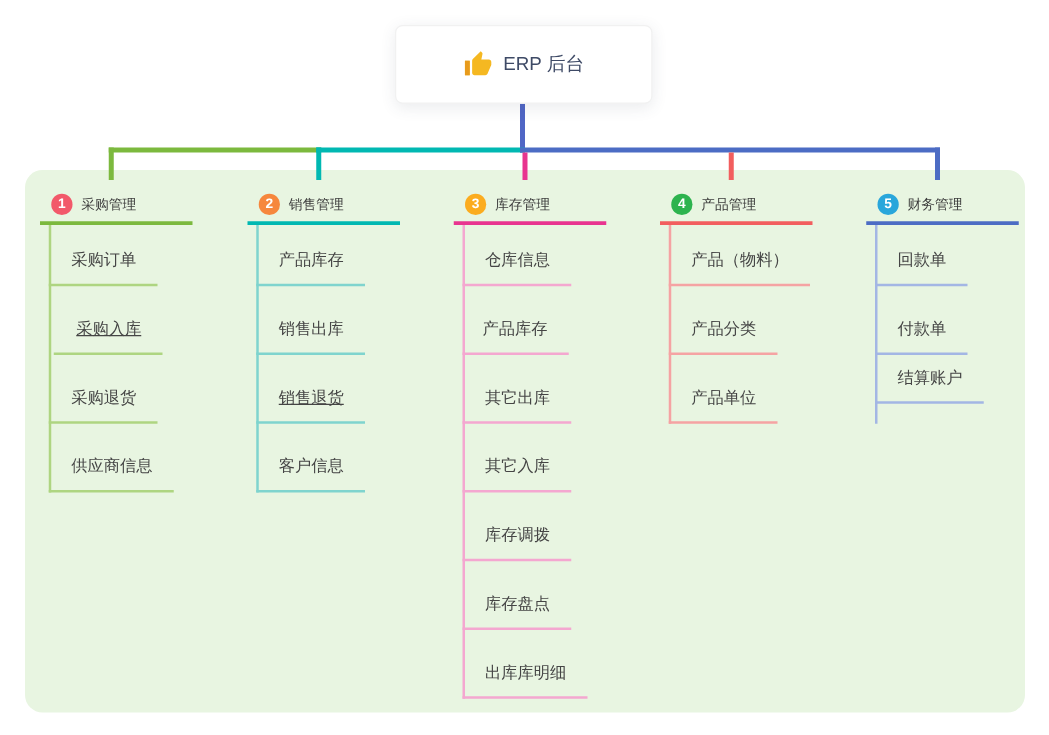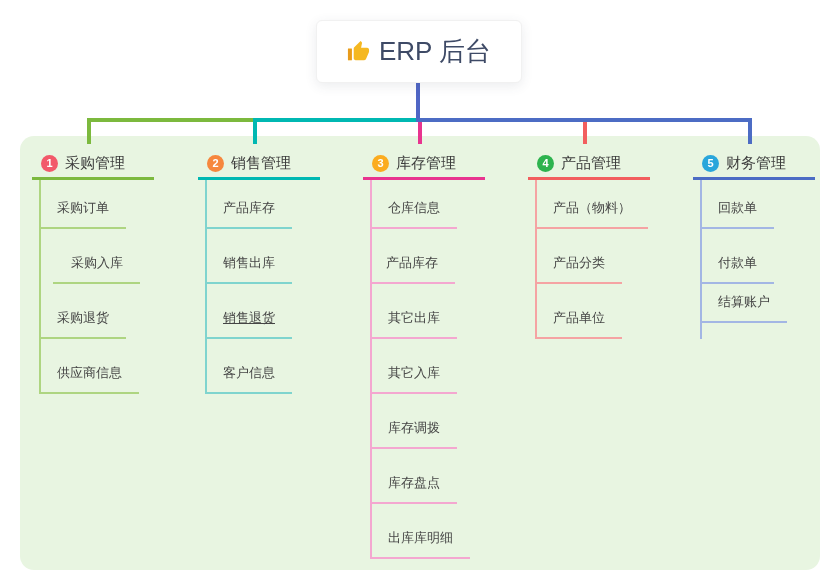--- a/index.html
+++ b/index.html
@@ -4,41 +4,41 @@
 <style>
   html,body{margin:0;padding:0;background:#ffffff;}
   body{font-family:"Liberation Sans","DejaVu Sans",sans-serif;}
   #stage{position:relative;width:839px;height:588px;background:#ffffff;overflow:hidden;}
 
   .root-node{
     position:absolute;left:316px;top:20px;width:206px;height:63px;
     background:#ffffff;border:1px solid #f1f1f1;border-radius:6px;
     box-shadow:0 3px 12px rgba(60,70,90,.10);
     display:flex;align-items:center;justify-content:center;gap:9px;
-    font-size:26px;font-weight:500;color:#3e4a66;cursor:pointer;box-sizing:border-box;
+    font-size:15px;font-weight:500;color:#3e4a66;cursor:pointer;box-sizing:border-box;
   }
   .root-node .ticon{display:flex;align-items:center;}
 
   .panel{
     position:absolute;left:20px;top:136px;width:800px;height:434px;
     background:#e8f5e1;border-radius:14px;
   }
 
   .line{position:absolute;}
 
   .branch-header{
     position:absolute;top:150px;width:113px;height:27px;box-sizing:content-box;
     display:flex;align-items:center;gap:7px;padding-left:9px;
     border-bottom:3px solid #000;cursor:pointer;
   }
   .branch-header .badge{
     width:17px;height:17px;border-radius:50%;flex:0 0 17px;
     color:#ffffff;font-size:11px;line-height:17px;text-align:center;font-weight:bold;
   }
-  .branch-header .blabel{font-size:15px;font-weight:500;color:#3c3c3c;white-space:nowrap;}
+  .branch-header .blabel{font-size:11px;font-weight:500;color:#3c3c3c;white-space:nowrap;}
 
   .trunk{position:absolute;width:2px;}
 
   .child-item{
     position:absolute;display:inline-block;white-space:nowrap;
     font-size:13px;color:#454545;line-height:20px;
     padding:0 17px 9px 18px;border-bottom:2px solid #000;cursor:pointer;
   }
 </style>
 </head>
@@ -70,21 +70,21 @@
     <span>ERP 后台</span>
   </div>
 
   <div>
       <div class="branch-header" style="left: 32px; border-bottom-color: rgb(124, 185, 62);">
         <span class="badge" style="background: rgb(242, 89, 106);">1</span>
         <span class="blabel">采购管理</span>
       </div>
       <div class="trunk" style="left: 39px; top: 180px; height: 214px; background: rgb(174, 213, 129);"></div>
       <div class="child-item" style="left: 39px; top: 198px; border-bottom-color: rgb(174, 213, 129);">采购订单</div>
-      <div class="child-item" style="left: 53px; top: 253px; border-bottom-color: rgb(174, 213, 129);">采购入库</div>
+      <div class="child-item" style="left: 43px; top: 253px; border-bottom-color: rgb(174, 213, 129); text-decoration: underline;">采购入库</div>
       <div class="child-item" style="left: 39px; top: 308px; border-bottom-color: rgb(174, 213, 129);">采购退货</div>
       <div class="child-item" style="left: 39px; top: 363px; border-bottom-color: rgb(174, 213, 129);">供应商信息</div>
       <div class="branch-header" style="left: 198px; border-bottom-color: rgb(0, 184, 178);">
         <span class="badge" style="background: rgb(246, 135, 61);">2</span>
         <span class="blabel">销售管理</span>
       </div>
       <div class="trunk" style="left: 205px; top: 180px; height: 214px; background: rgb(127, 212, 206);"></div>
       <div class="child-item" style="left: 205px; top: 198px; border-bottom-color: rgb(127, 212, 206);">产品库存</div>
       <div class="child-item" style="left: 205px; top: 253px; border-bottom-color: rgb(127, 212, 206);">销售出库</div>
       <div class="child-item" style="left: 205px; top: 308px; border-bottom-color: rgb(127, 212, 206); text-decoration: underline;">销售退货</div>

